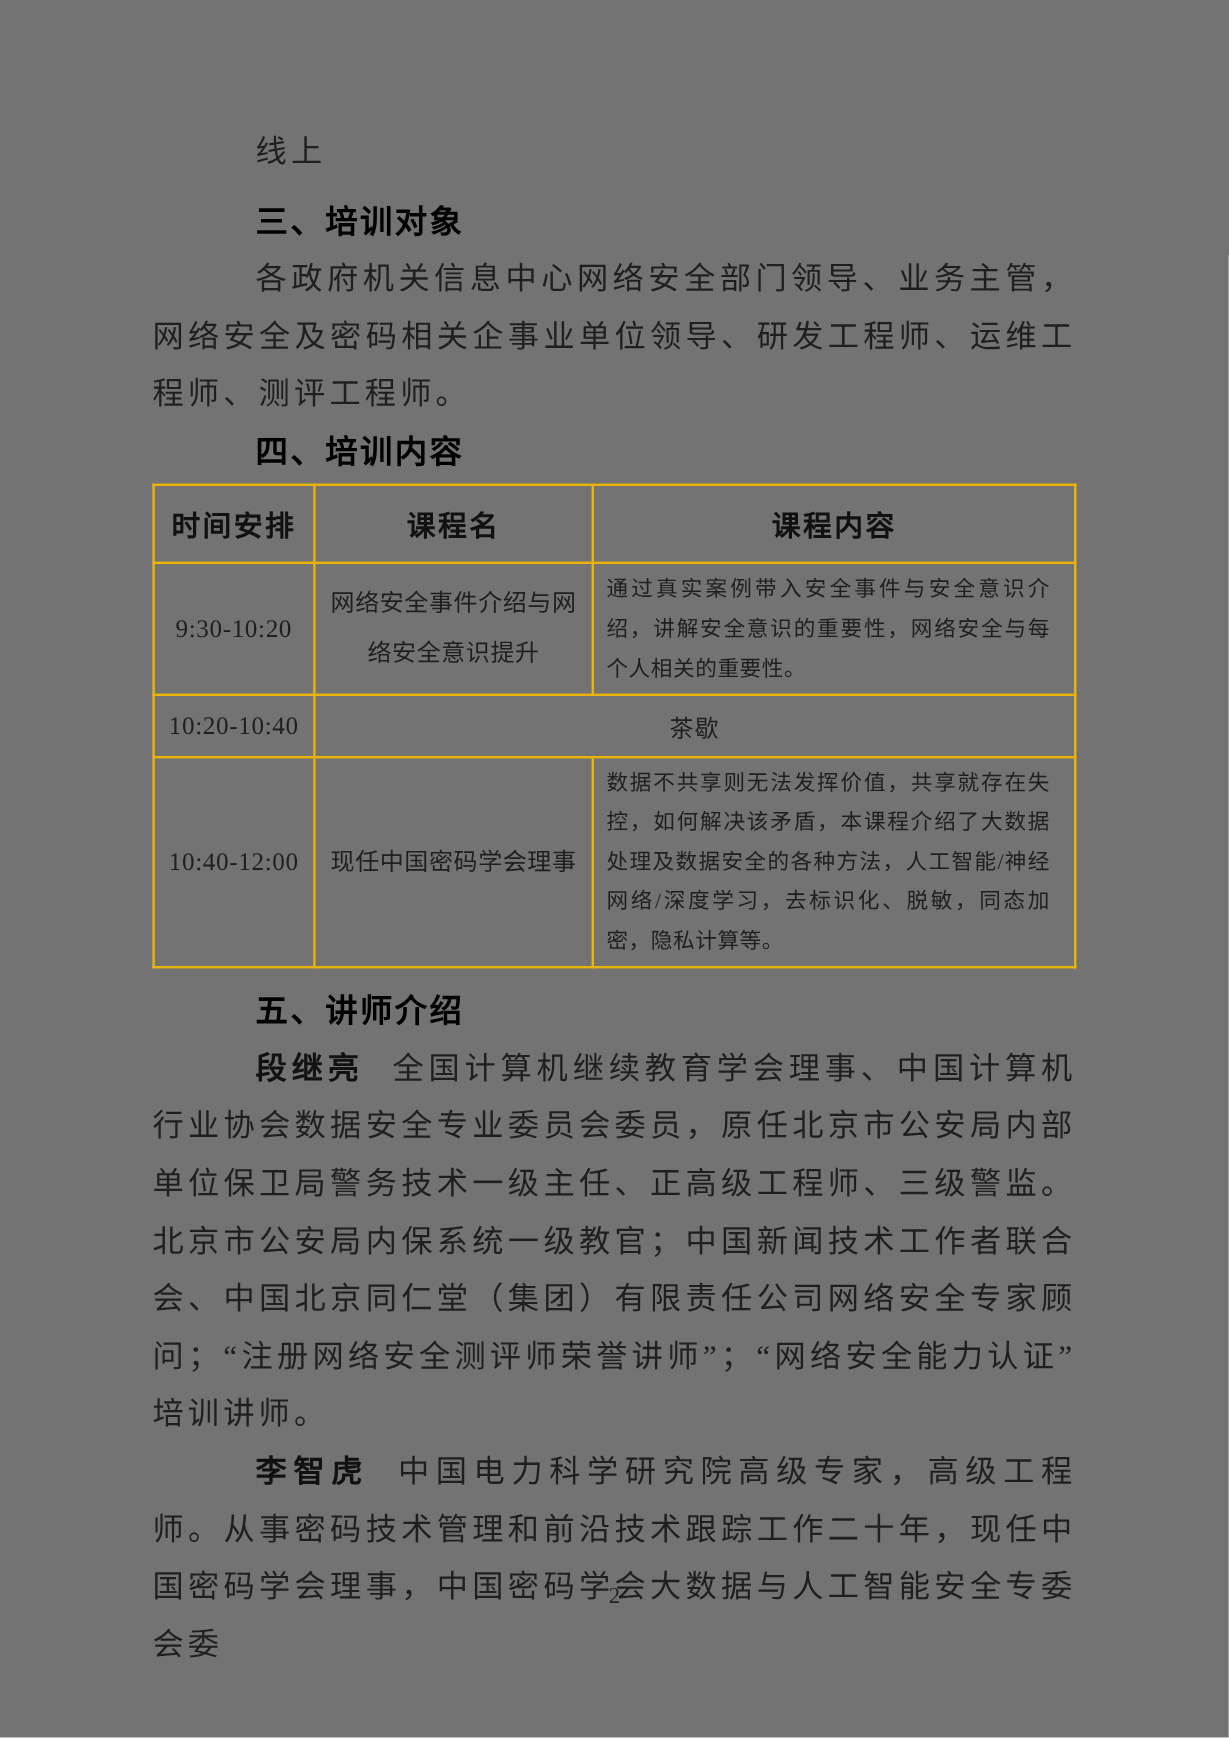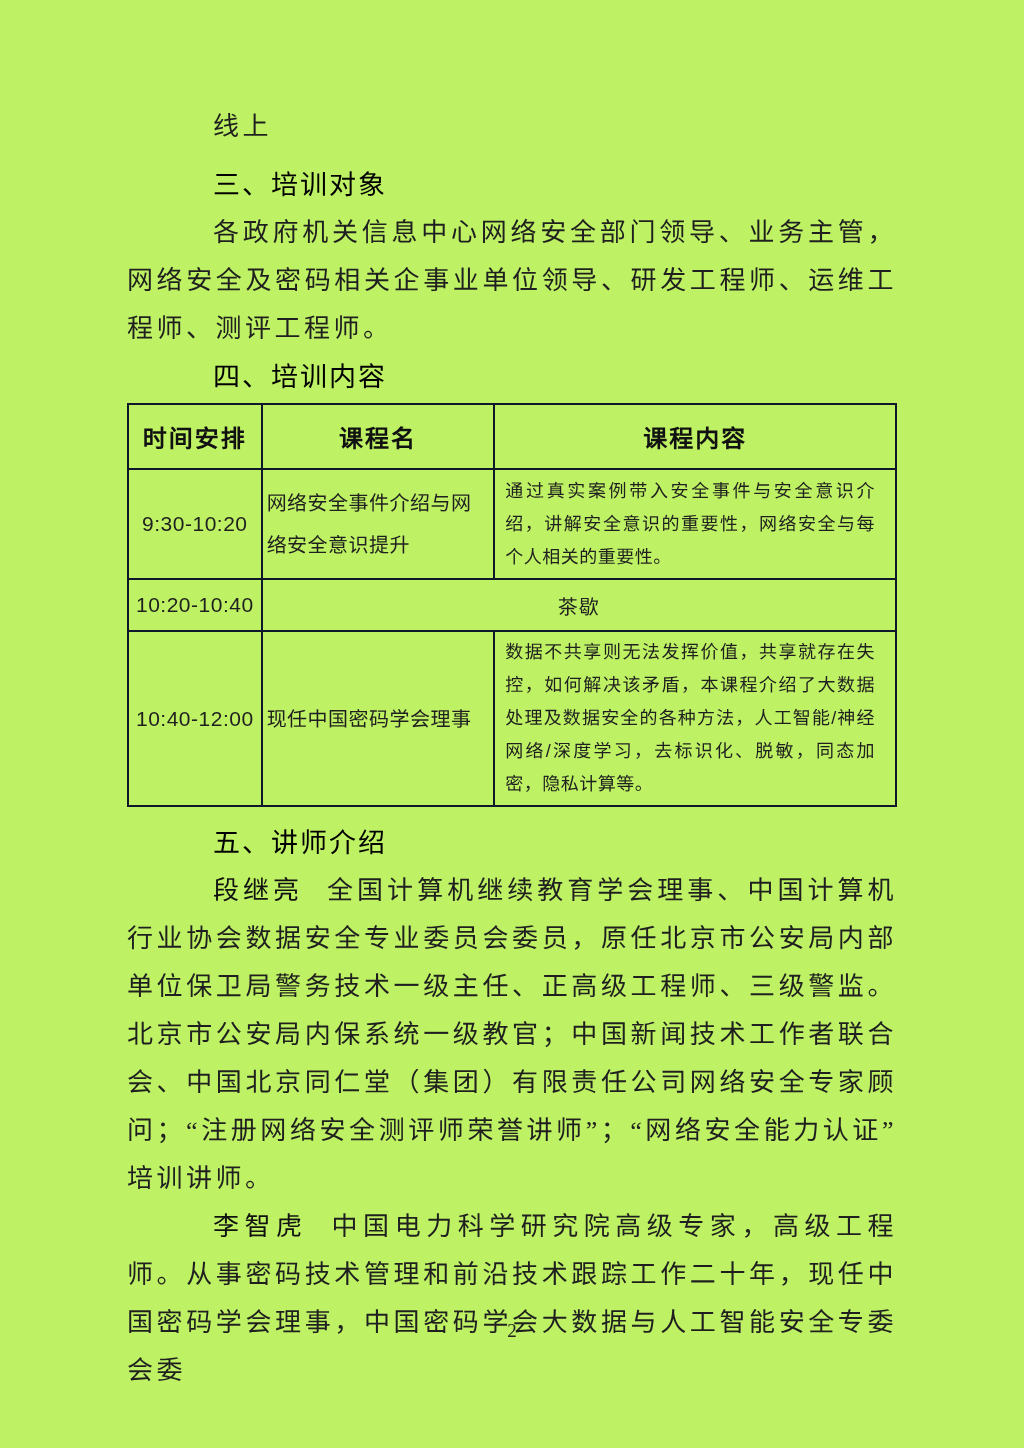--- a/index.html
+++ b/index.html
@@ -1,55 +1,55 @@
 <!DOCTYPE html>
 <html lang="zh-CN"><head>
 <meta charset="utf-8">
 <style>
   * { margin: 0; padding: 0; box-sizing: border-box; }
   html, body { background: #ffffff; }
   .page {
     position: relative;
     width: 1024px;
     height: 1448px;
-    background: #bef264;
+    background: #737373;
     padding: 103px 127px 0 127px;
     font-family: "Liberation Serif", serif;
     color: #1f1f1f;
     overflow: hidden;
   }
   .par {
     font-size: 26px;
     line-height: 48px;
     letter-spacing: 3.5px;
     text-align: justify;
     color: #1f1f1f;
   }
   .indent { text-indent: 86px; }
   .heading {
     font-family: "Liberation Sans", sans-serif;
-    font-weight: 400;
+    font-weight: 700;
     font-size: 27px;
     line-height: 48px;
     letter-spacing: 2px;
     color: #000000;
     text-indent: 86px;
   }
   .h-target { margin-top: 10px; }
   .h-content { margin-top: 0; }
   .h-lecturers { margin-top: 12px; }
   table.schedule {
     width: 100%;
     border-collapse: collapse;
     table-layout: fixed;
     margin-top: 2px;
   }
   .schedule th, .schedule td {
-    border: 2px solid #0f172a;
-    font-family: Liberation Sans, sans-serif;
+    border: 2px solid #eab308;
+    font-family: Liberation Serif, serif;
     color: #1f1f1f;
   }
   .schedule th {
     height: 65px;
     font-size: 24px;
     font-weight: 700;
     text-align: center;
     vertical-align: middle;
     letter-spacing: 2px;
     color: #111111;
@@ -57,21 +57,21 @@
   .row-1 td { height: 110px; }
   .row-2 td { height: 52px; }
   .row-3 td { height: 135px; }
   .cell-time {
     text-align: center;
     vertical-align: middle;
     font-size: 21px;
     letter-spacing: 0.5px;
   }
   .cell-course {
-    text-align: left;
+    text-align: center;
     vertical-align: middle;
     font-size: 20px;
     line-height: 42px;
     padding: 0 4px;
     letter-spacing: 0.5px;
   }
   .cell-content {
     font-size: 18px;
     line-height: 33px;
     padding: 4px 20px 4px 10px;
@@ -81,21 +81,21 @@
   }
   .cell-merged {
     text-align: center;
     vertical-align: middle;
     font-size: 20px;
     letter-spacing: 1px;
     border-radius: 25px;
   }
   .lect-par { margin-top: 0; }
   .lect-name {
-    font-weight: 400;
+    font-weight: 700;
     color: #111111;
     margin-right: 24px;
   }
   .page-num {
     position: absolute;
     top: 1320px;
     left: 0;
     width: 100%;
     text-align: center;
     font-size: 19px;

